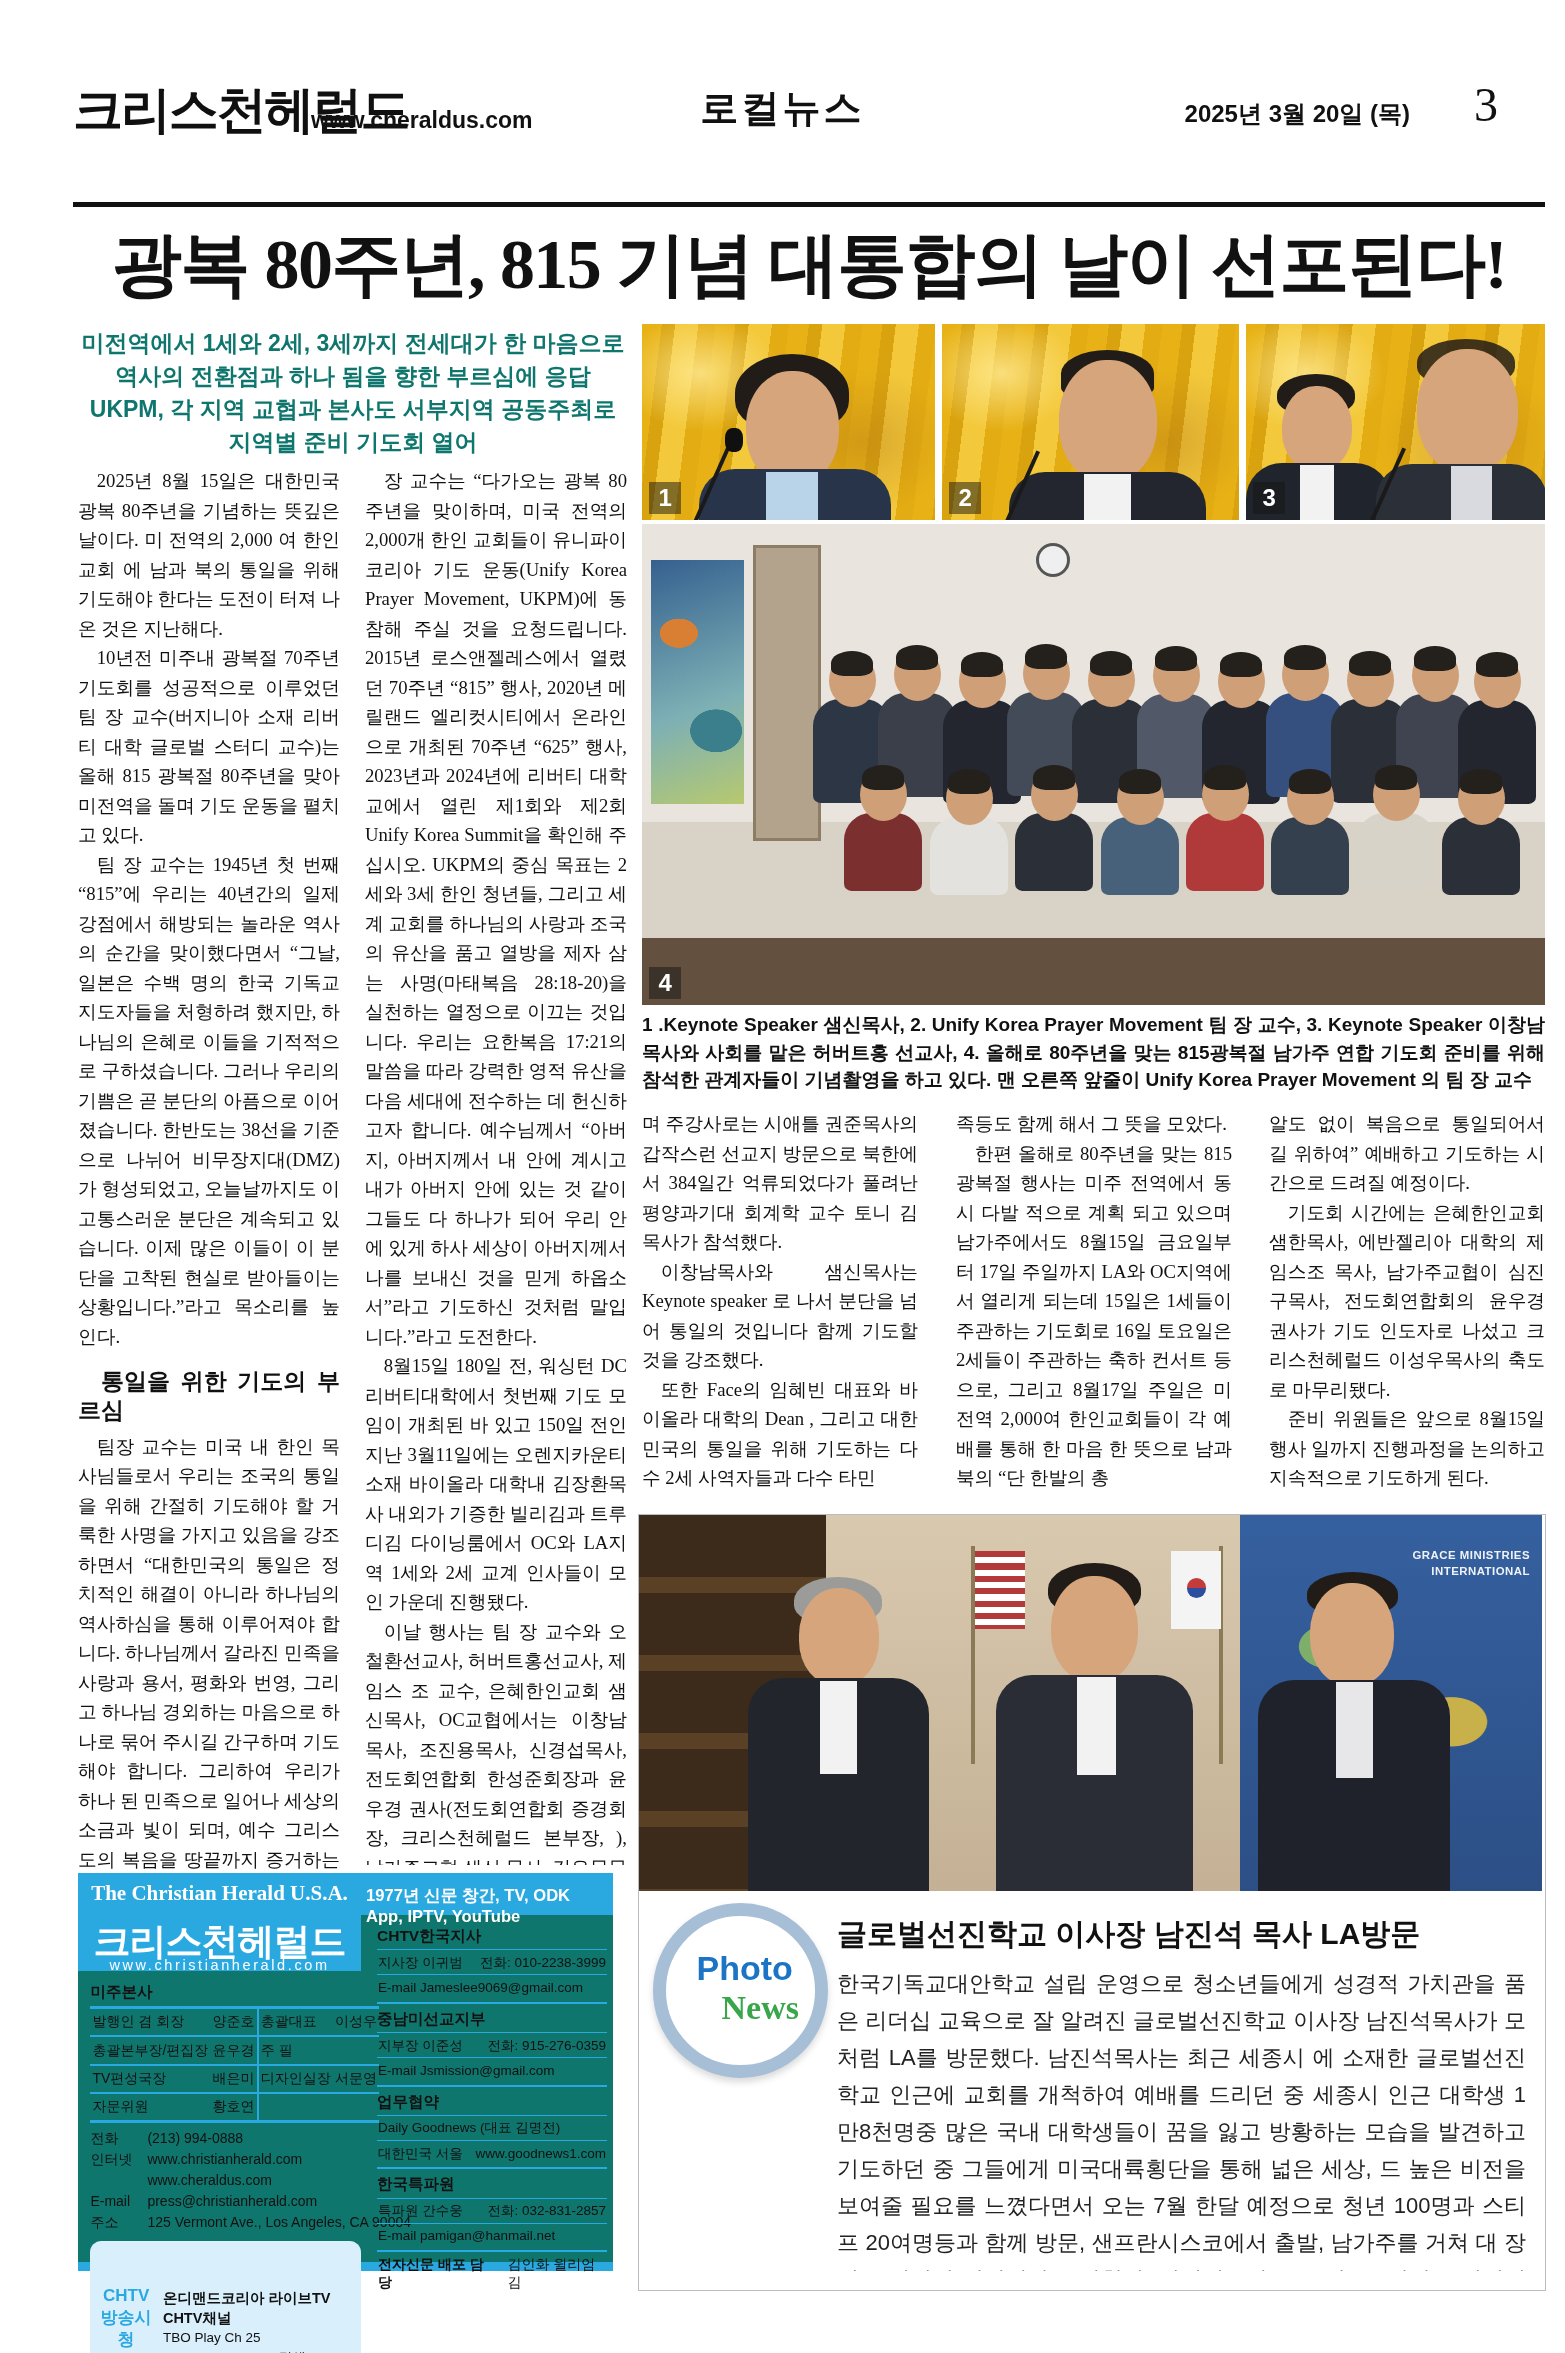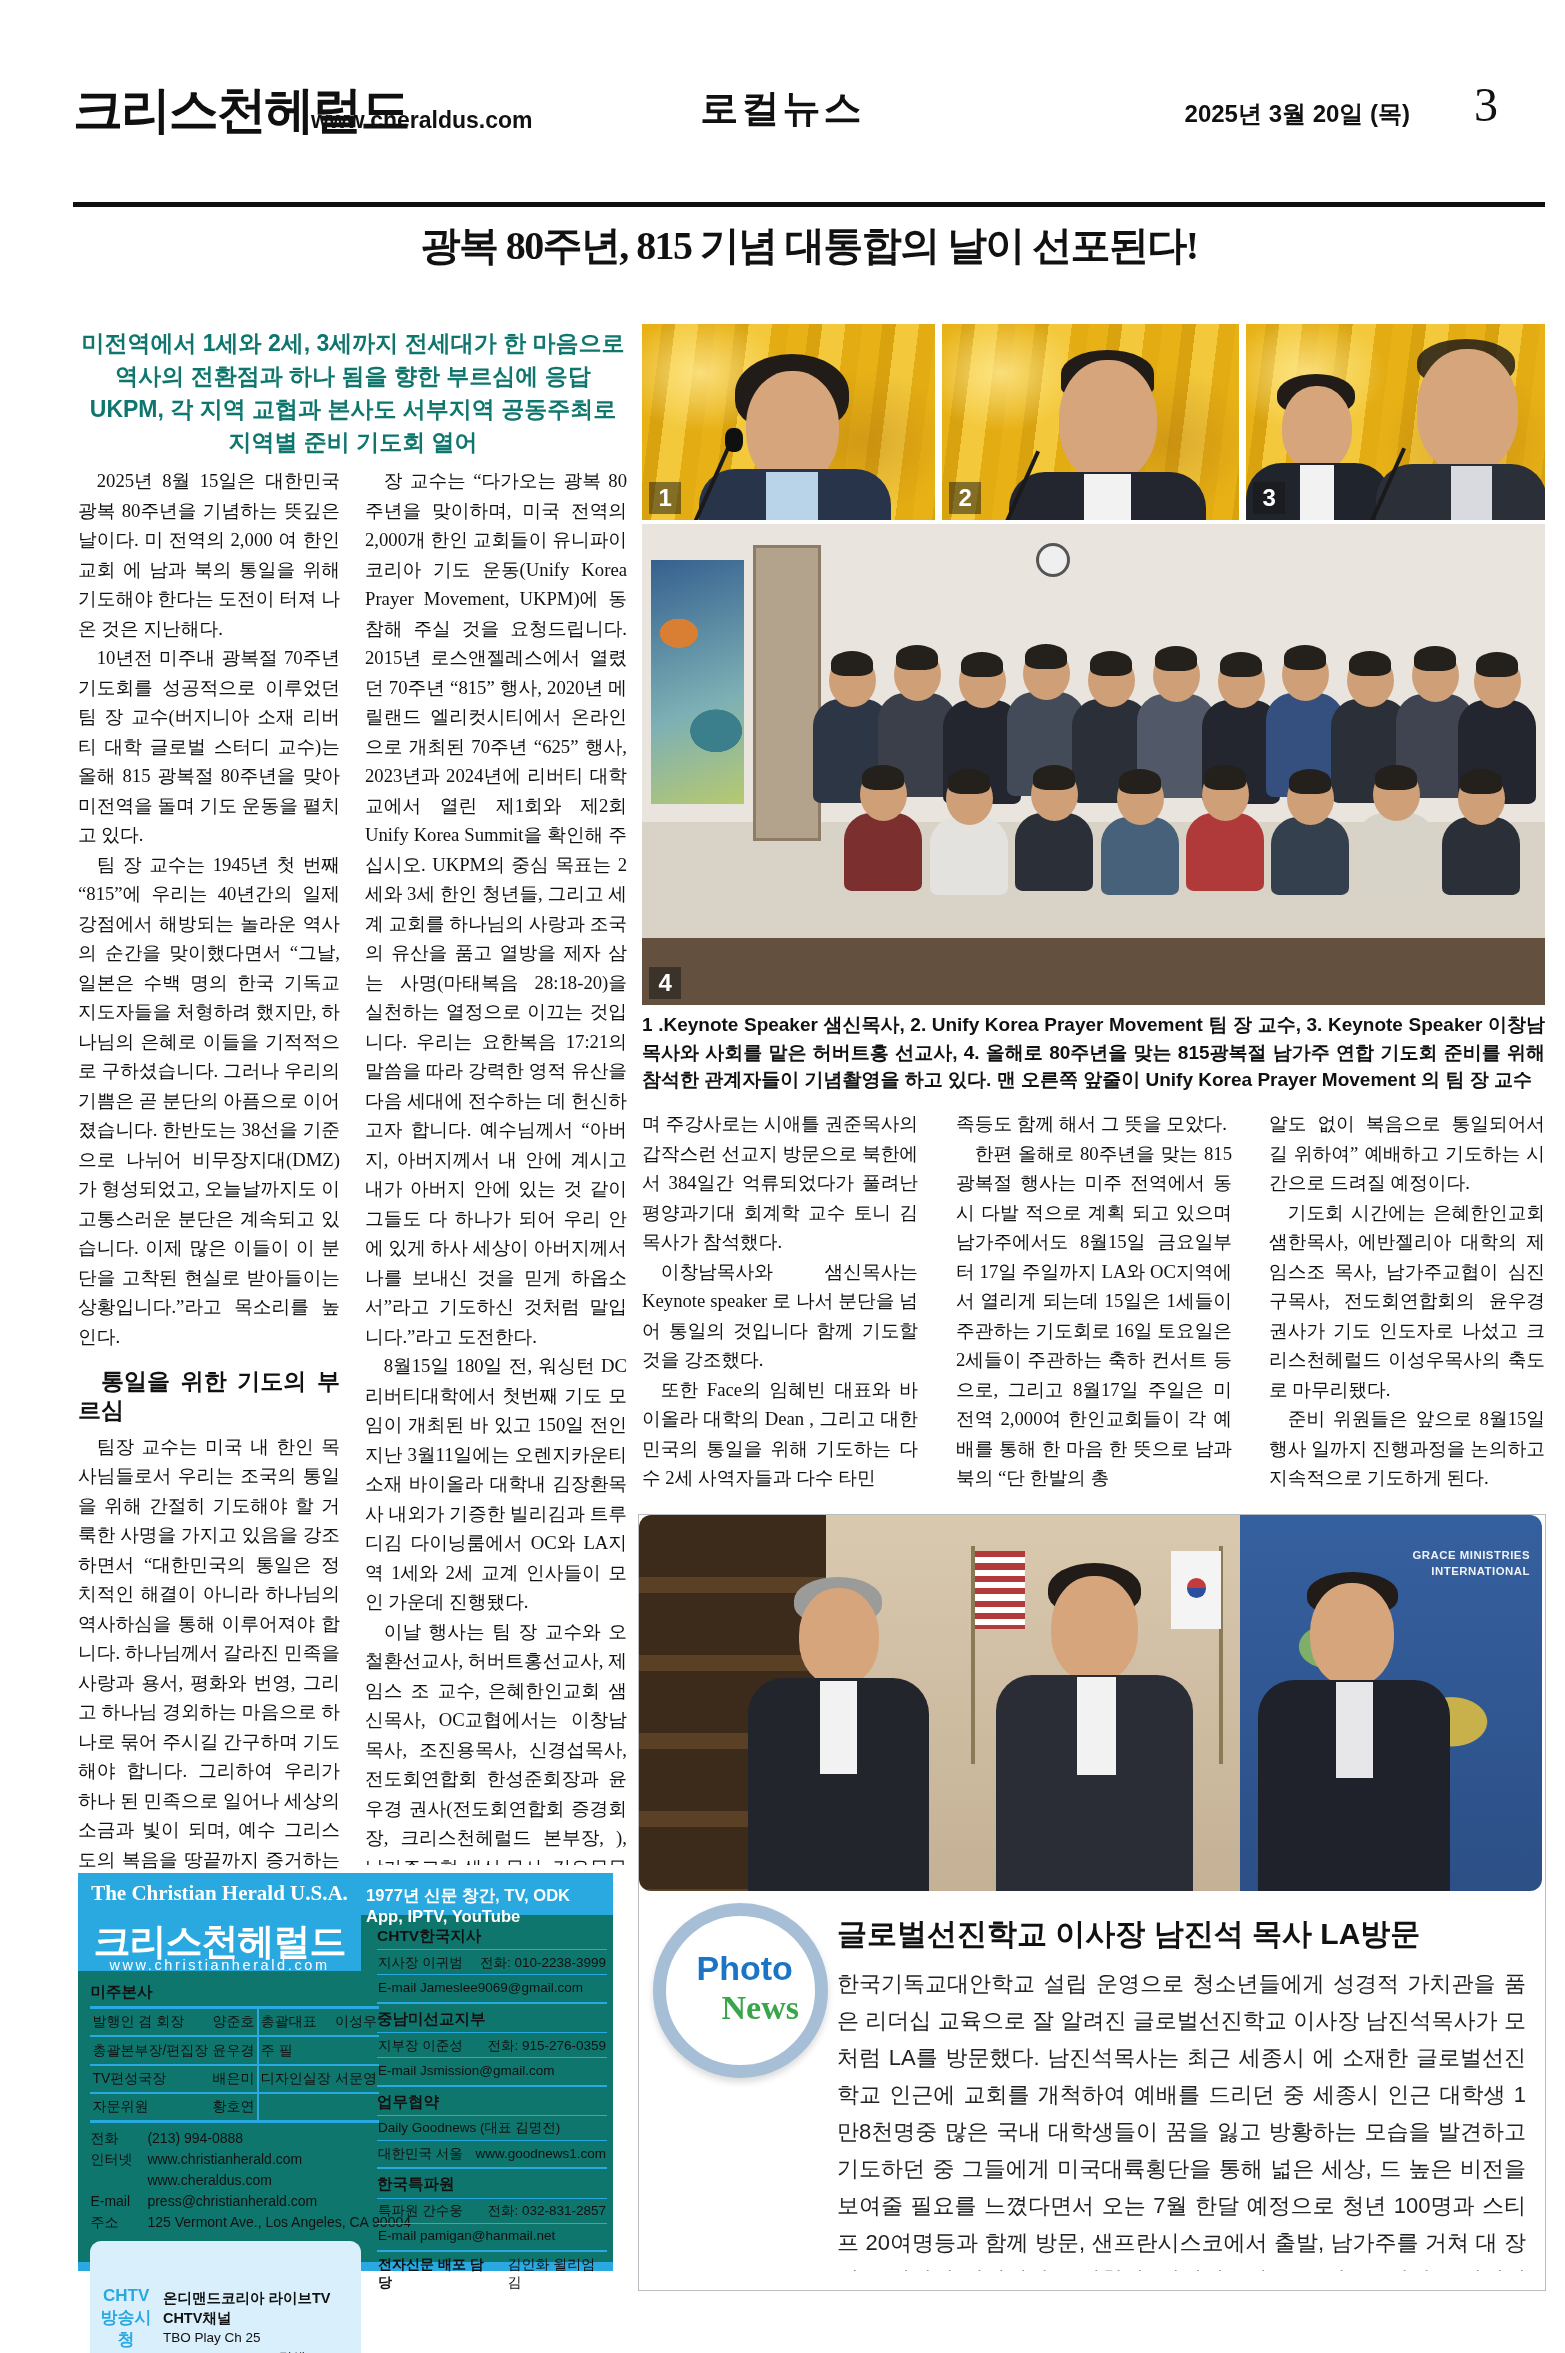--- a/index.html
+++ b/index.html
@@ -8,21 +8,21 @@
   .abs{position:absolute;}
   
   #masthead{left:73px;top:77px;font-size:50px;font-weight:800;letter-spacing:-2.1px;color:#101010;
             font-family:"Liberation Sans",sans-serif;}
   #site-url{left:311px;top:107px;font-size:23px;font-weight:700;color:#111;}
   #section-title{left:0;width:1565px;top:83px;text-align:center;font-size:38px;font-weight:800;letter-spacing:3.1px;}
   #page-date{right:155px;top:98px;font-size:24px;font-weight:600;}
   #page-num{right:67px;top:77px;font-size:48px;font-family:"Liberation Serif",serif;}
   #header-rule{left:73px;top:202px;width:1472px;height:5.2px;background:#101010;}
   
-  #headline{left:73px;top:218px;width:1472px;text-align:center;font-size:40px;font-weight:700;
+  #headline{left:73px;top:218px;width:1472px;text-align:center;font-size:70px;font-weight:700;
             font-family:"Liberation Serif",serif;letter-spacing:-1.6px;white-space:nowrap;}
   #subhead{left:78px;top:327px;width:550px;text-align:center;color:#0f766e;font-weight:700;
            font-size:23px;line-height:33px;}
   
   .col{position:absolute;font-family:"Liberation Serif",serif;font-size:18.7px;line-height:29.5px;
        text-align:justify;overflow:hidden;}
   .col p{margin:0;text-indent:1em;}
   .col p.noind{text-indent:0;}
   .sect-head{font-family:"Liberation Sans",sans-serif;font-weight:800;font-size:23px;
              margin:15.5px 0 6.2px 0;text-indent:1em;}
@@ -44,21 +44,21 @@
   #group-photo{left:642px;top:524px;width:903px;height:481px;overflow:hidden;
      background:linear-gradient(#e9e5de 0 62%, #d9d2c6 62% 86%, #63503f 86% 100%);}
   .fig{position:absolute;width:78px;}
   .fig .h{width:47px;height:53px;border-radius:50%;background:#cfa078;margin:0 auto;position:relative;}
   .fig .h::before{content:"";position:absolute;left:2.1px;right:2.1px;top:-3.1px;height:25px;border-radius:50% 50% 30% 30%;background:#24201c;}
   .fig .b{margin-top:-8.3px;height:104px;border-radius:27px 27px 7.3px 7.3px;background:var(--c,#2b2f37);}
   .fig.sit .b{height:78px;}
   
   #pn-box{left:638px;top:1514px;width:906px;height:775px;border:1.6px solid #b9bdc2;background:#fff;}
   #pn-photo{left:0;top:0;width:903px;height:376px;overflow:hidden;background:
-      linear-gradient(90deg,#4a3categories,#000 0); border-radius: 12px;}
+      linear-gradient(90deg,#4a3categories,#000 0);}
   #pn-circle{left:13.5px;top:388px;width:149px;height:149px;border-radius:50%;background:#fff;
       border:13.5px solid #a6bed6;box-shadow:0 4.1px 7.3px rgba(0,0,0,.15);}
   #pn-word1{left:31px;top:33px;font-size:34px;font-weight:800;color:#1b74c4;}
   #pn-word2{left:56px;top:73px;font-size:34px;font-weight:700;color:#3aa64c;font-family:"Liberation Serif",serif;}
   #pn-heading{left:198px;top:399px;font-size:30px;font-weight:800;}
   #pn-body{left:198px;top:450px;width:689px;height:306px;font-size:22px;line-height:37px;
            text-align:justify;overflow:hidden;color:#222;}
   
   #photo-caption{left:642px;top:1011px;width:903px;font-size:19px;line-height:27.5px;font-weight:700;text-align:justify;}
   

